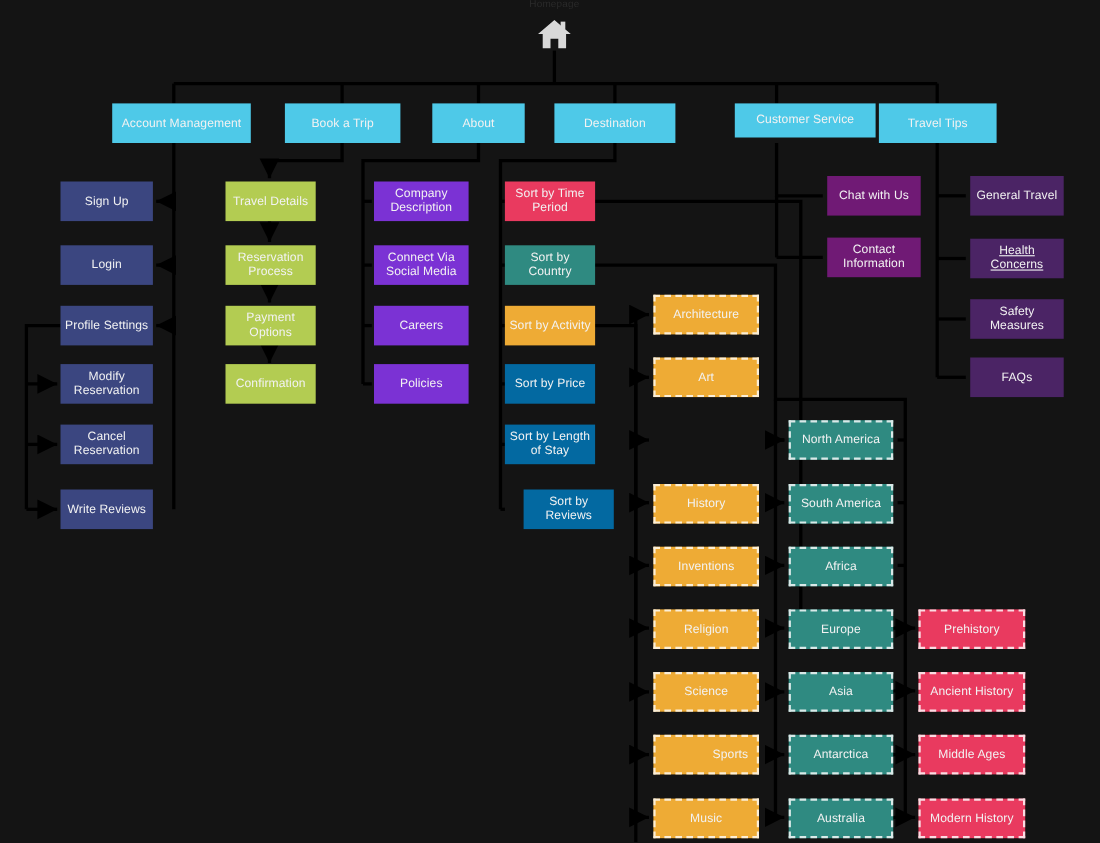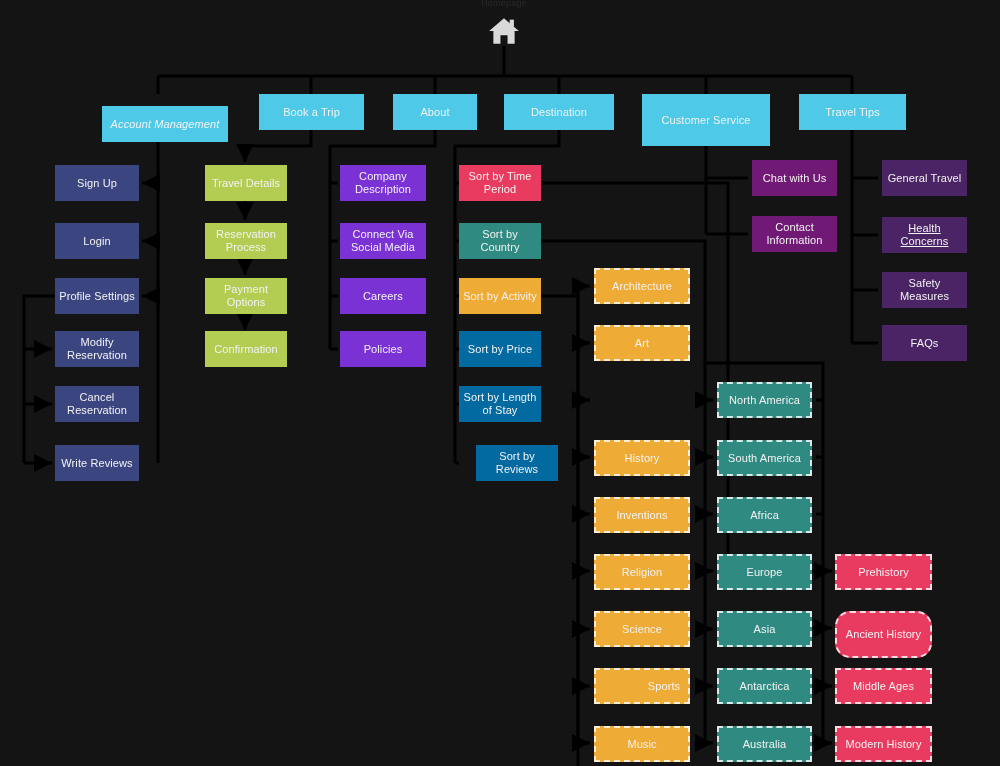--- a/index.html
+++ b/index.html
@@ -165,33 +165,33 @@
       <path d="M852,343 L878,343"></path>
     </g>
   </svg>
 
   <div id="home-label">Homepage</div>
   <svg id="home-icon" viewBox="0 0 24 24">
     <path fill="#d9d9d9" d="M12 3 L1.5 12 H4.5 V21 H9.5 V15 H14.5 V21 H19.5 V12 H22.5 Z"></path>
     <rect fill="#d9d9d9" x="16" y="4" width="3" height="5"></rect>
   </svg>
 
-  <div class="node c-cyan" style="left:102px;top:106px;width:126px;height:36px;font-style:italic;">
+  <div class="node c-cyan" style="left:102px;top:94px;width:126px;height:36px;">
     <span>Account Management</span>
     </div>
   <div class="node c-cyan" style="left:259px;top:94px;width:105px;height:36px;">
     <span>Book a Trip</span>
     </div>
   <div class="node c-cyan" style="left:393px;top:94px;width:84px;height:36px;">
     <span>About</span>
     </div>
   <div class="node c-cyan" style="left:504px;top:94px;width:110px;height:36px;">
     <span>Destination</span>
     </div>
-  <div class="node c-cyan" style="left:642px;top:94px;width:128px;height:52px;">
+  <div class="node c-cyan" style="left:668px;top:94px;width:128px;height:31px;">
     <span>Customer Service</span>
     </div>
   <div class="node c-cyan" style="left:799px;top:94px;width:107px;height:36px;">
     <span>Travel Tips</span>
     </div>
 
   <div class="node c-navy" style="left:55px;top:165px;width:84px;height:36px;">
     <span>Sign Up</span>
     </div>
   <div class="node c-navy" style="left:55px;top:223px;width:84px;height:36px;">
@@ -298,21 +298,21 @@
   <div class="node c-teal dashed" style="left:717px;top:668px;width:95px;height:36px;">
     <span>Antarctica</span>
     </div>
   <div class="node c-teal dashed" style="left:717px;top:726px;width:95px;height:36px;">
     <span>Australia</span>
     </div>
 
   <div class="node c-pink dashed" style="left:835px;top:554px;width:97px;height:36px;">
     <span>Prehistory</span>
     </div>
-  <div class="node c-pink dashed" style="left:835px;top:611px;width:97px;height:47px;border-radius:15px;">
+  <div class="node c-pink dashed" style="left:835px;top:611px;width:97px;height:36px;">
     <span>Ancient History</span>
     </div>
   <div class="node c-pink dashed" style="left:835px;top:668px;width:97px;height:36px;">
     <span>Middle Ages</span>
     </div>
   <div class="node c-pink dashed" style="left:835px;top:726px;width:97px;height:36px;">
     <span>Modern History</span>
     </div>
 
   <div class="node c-salmon" style="left:752px;top:160px;width:85px;height:36px;">

